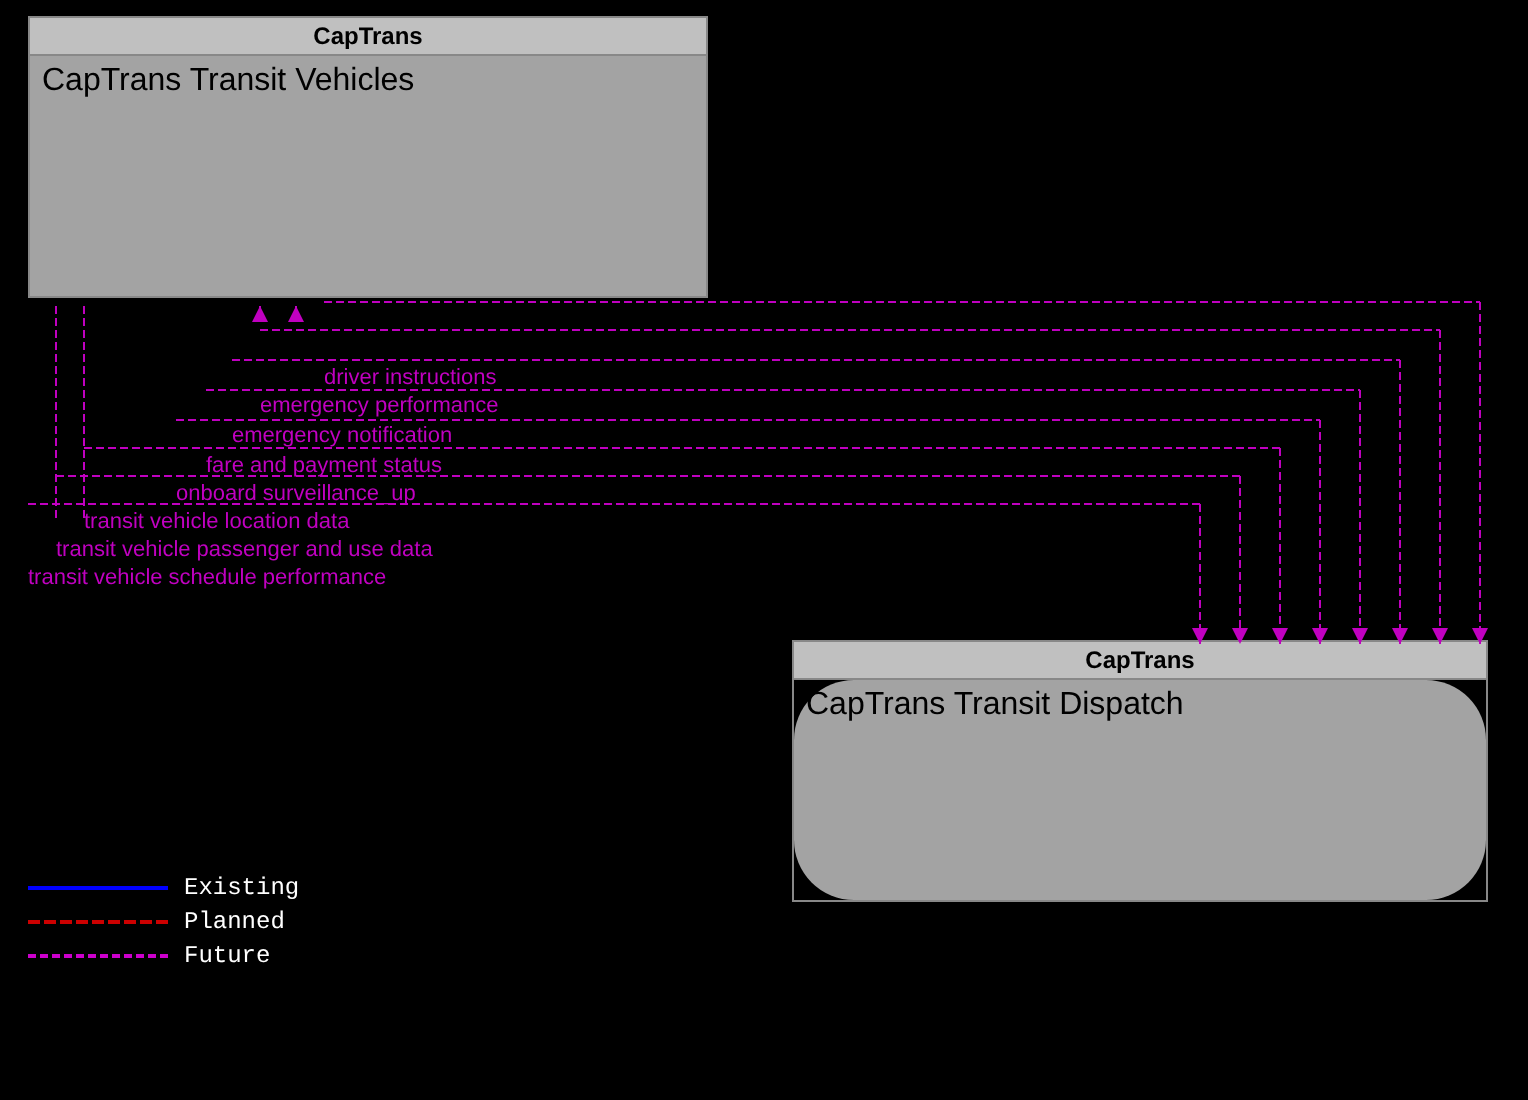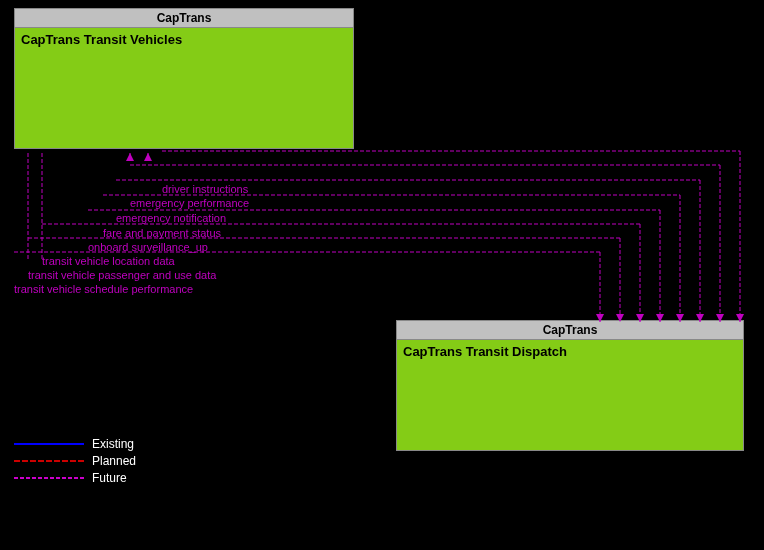--- a/index.html
+++ b/index.html
@@ -33,33 +33,33 @@
     .box-header {
       background: #c0c0c0;
       text-align: center;
       font-weight: bold;
       font-size: 12px;
       color: #000;
       padding: 2px 4px;
       border-bottom: 1px solid #888;
     }
     .box-body {
-      background: #84cc16;
-      font-size: 13px;
+      background: #a3a3a3;
+      font-size: 16px;
       color: #000;
       padding: 4px 6px;
       min-height: 60px;
-      font-weight: bold;
     }
 
     
     .legend {
       position: absolute;
       bottom: 28px;
       left: 14px;
+      font-family: Liberation Mono, monospace;
     }
     .legend-item {
       display: flex;
       align-items: center;
       margin-bottom: 3px;
     }
     .legend-line {
       width: 70px;
       height: 10px;
       margin-right: 8px;
@@ -86,21 +86,21 @@
 
 <div id="diagram">
 
   <div class="box" style="left:14px; top:8px; width:340px;">
     <div class="box-header">CapTrans</div>
     <div class="box-body" style="height:120px;">CapTrans Transit Vehicles</div>
   </div>
 
   <div class="box" style="left:396px; top:320px; width:348px;">
     <div class="box-header">CapTrans</div>
-    <div class="box-body" style="height:110px;">CapTrans Transit Dispatch</div>
+    <div class="box-body" style="height:110px;border-radius:30px;">CapTrans Transit Dispatch</div>
   </div>
 
   <svg id="main-svg">
 
     <line x1="130" y1="155" x2="130" y2="153" stroke="#c000c0" stroke-width="1" stroke-dasharray="4,2"></line>
     <line x1="148" y1="155" x2="148" y2="153" stroke="#c000c0" stroke-width="1" stroke-dasharray="4,2"></line>
 
     <polygon points="130,153 126,161 134,161" fill="#c000c0"></polygon>
     <polygon points="148,153 144,161 152,161" fill="#c000c0"></polygon>
 

